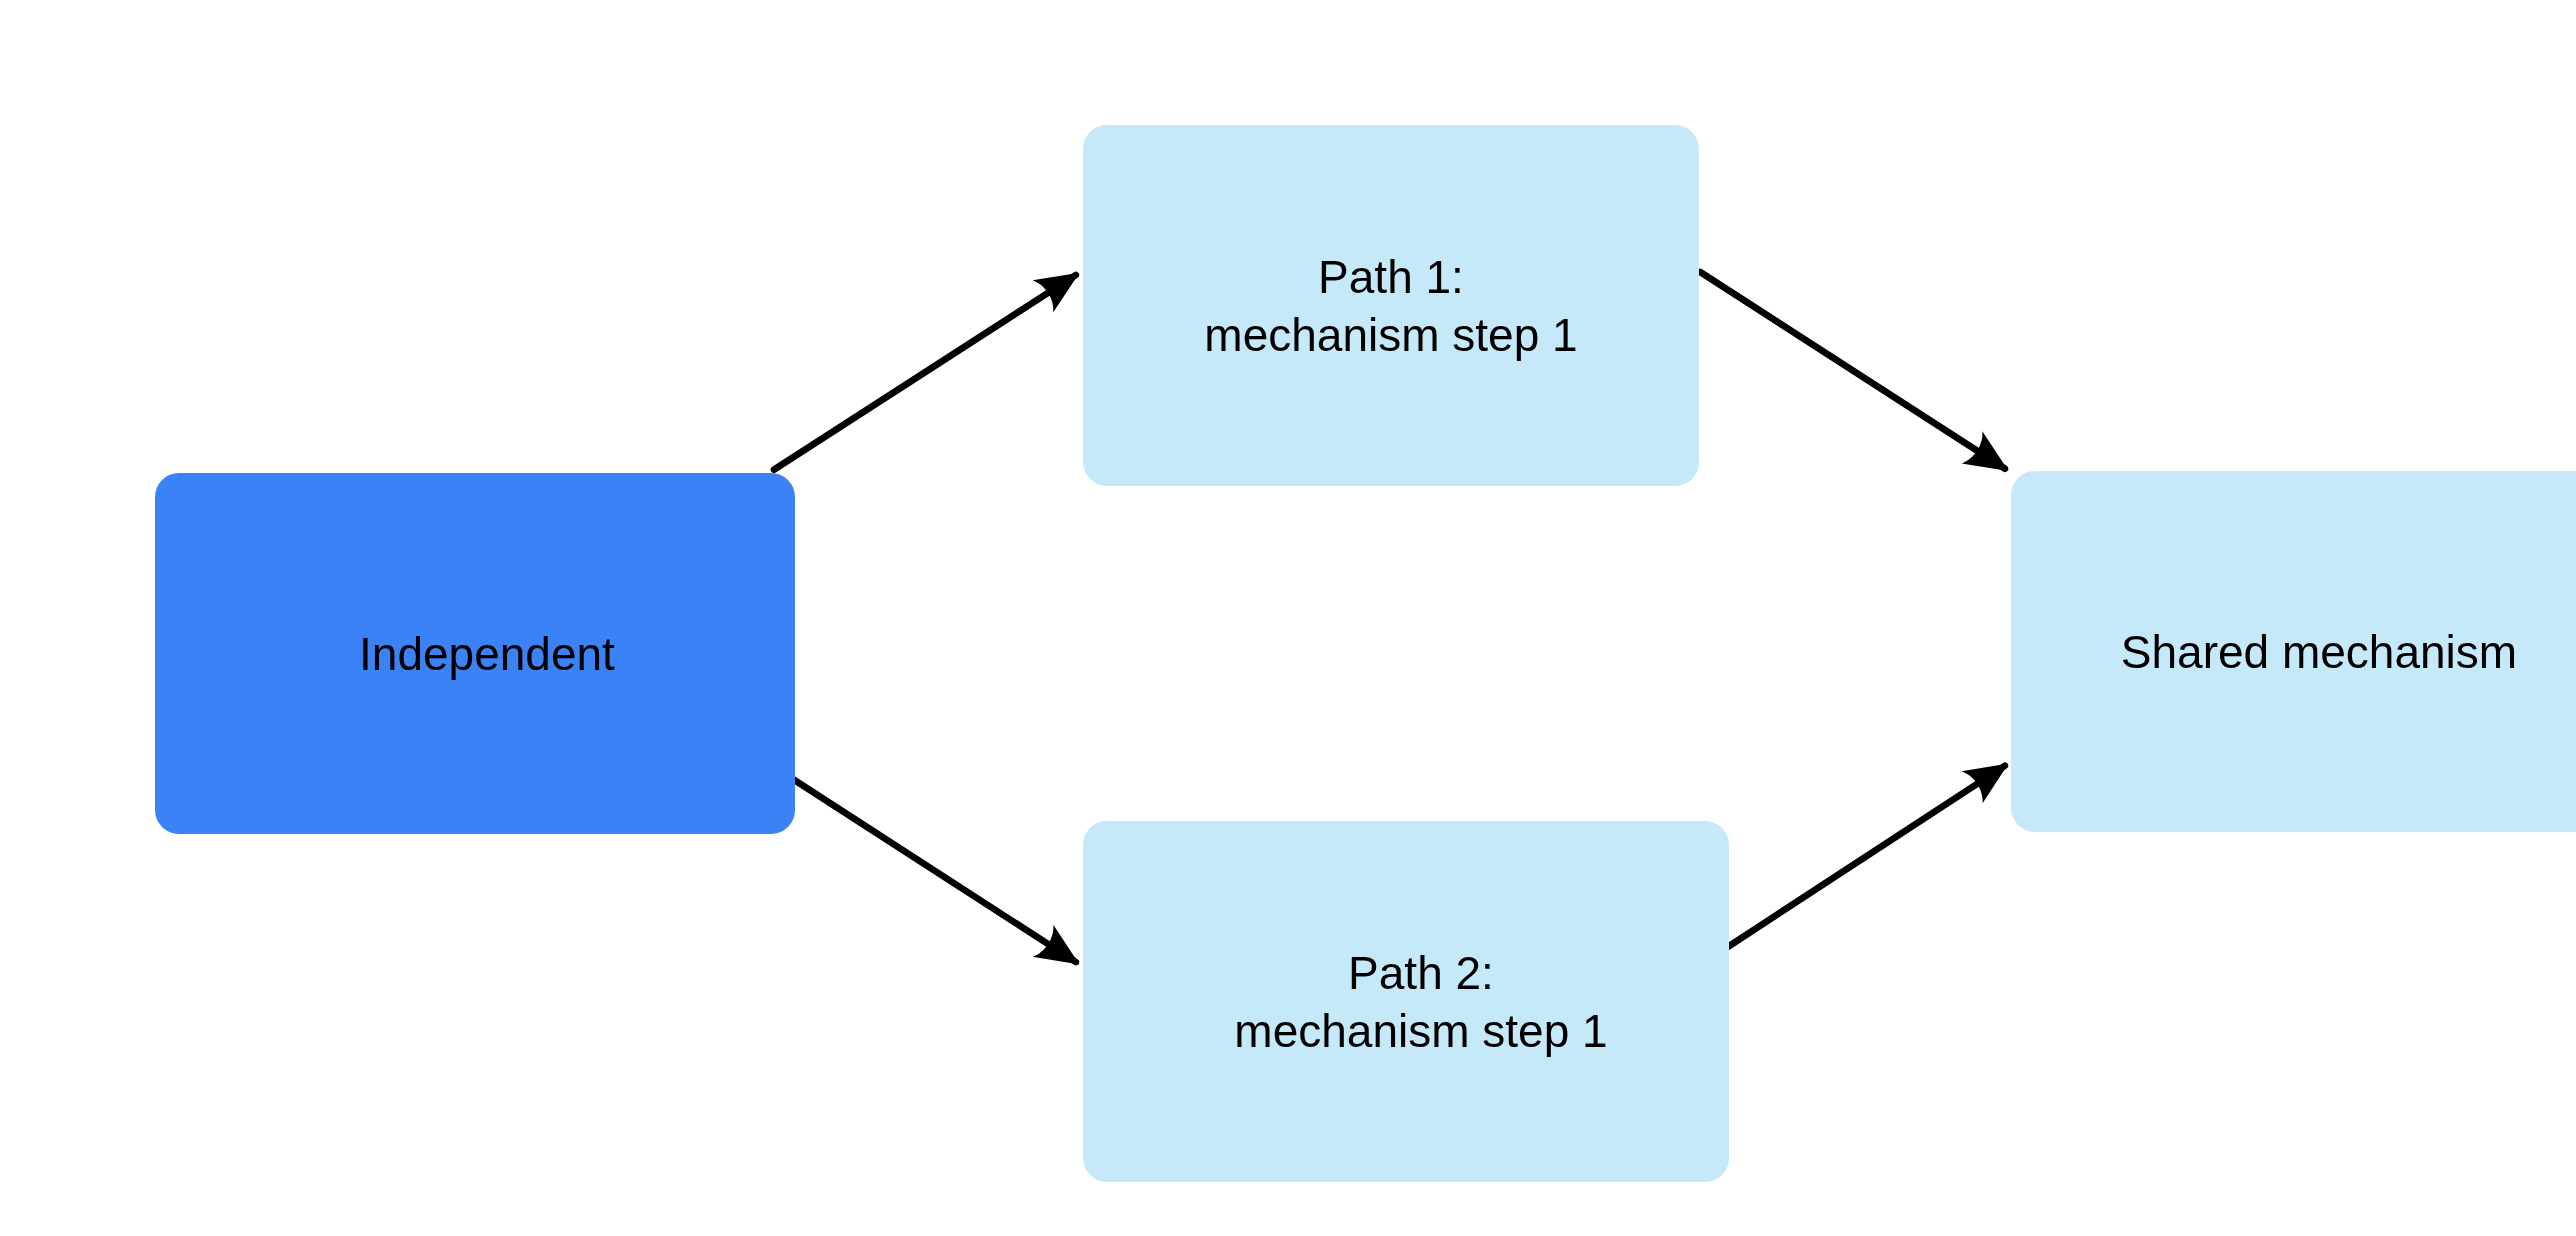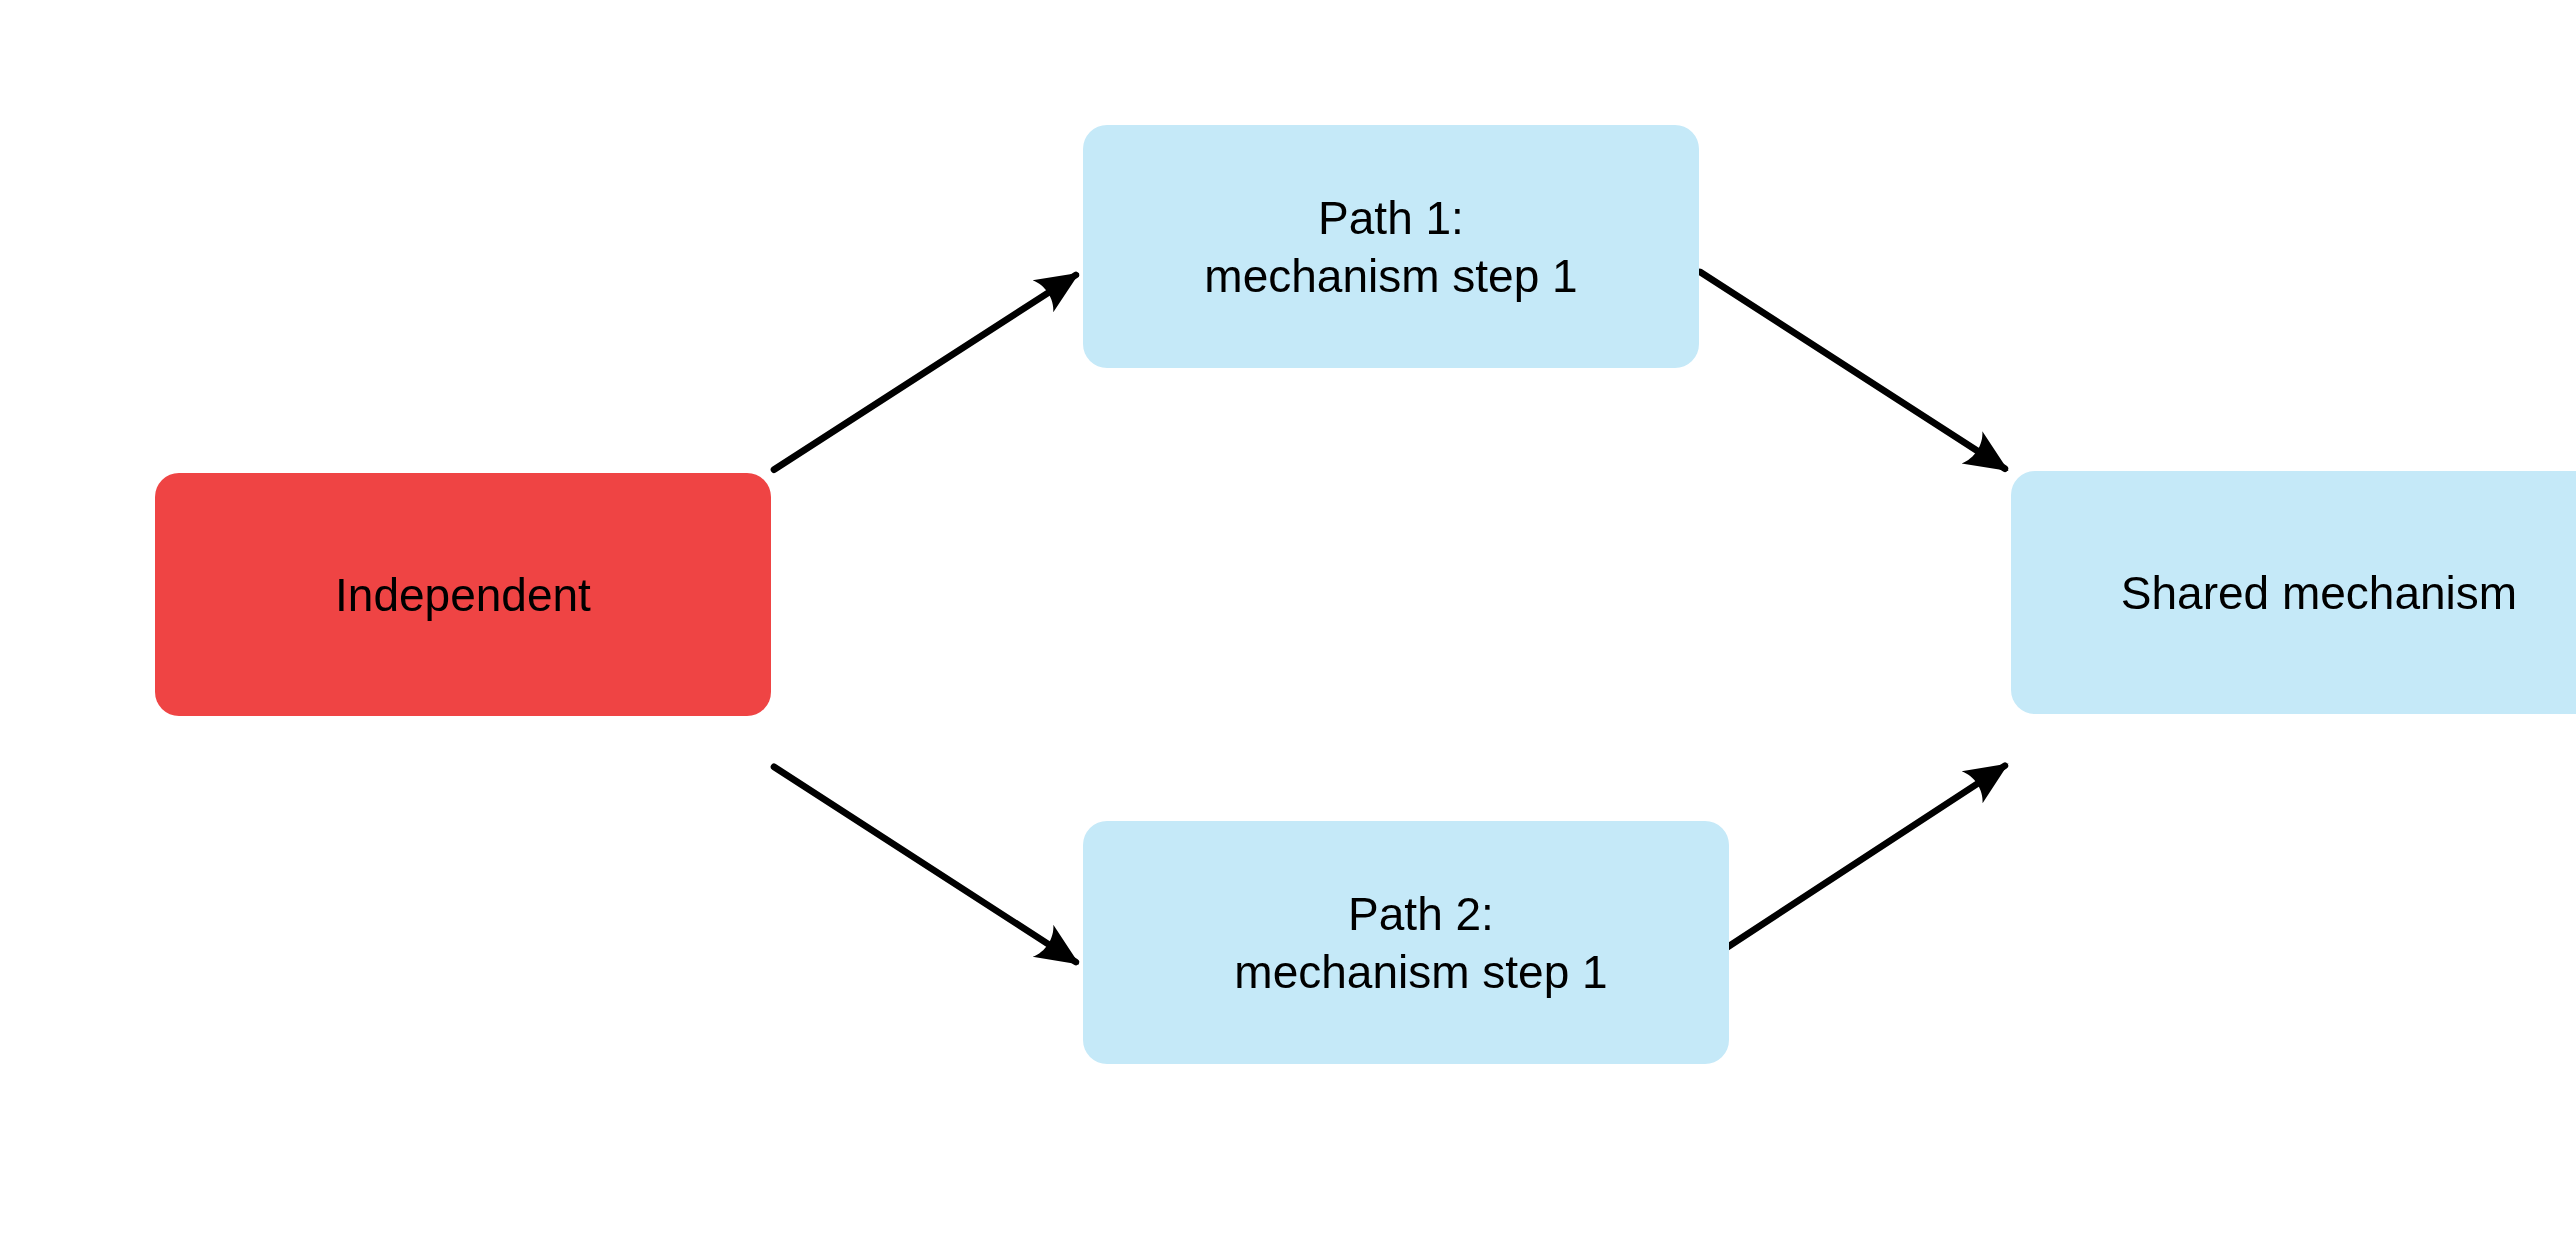--- a/index.html
+++ b/index.html
@@ -19,21 +19,21 @@
   }
   .edge-line {
     fill: none;
     stroke: #000000;
     stroke-width: 13;
     stroke-linecap: round;
   }
   .node {
     position: absolute;
     width: 616px;
-    height: 243px;
+    height: 361px;
     border-radius: 24px;
     display: flex;
     align-items: center;
     justify-content: center;
     text-align: center;
     font-size: 46px;
     line-height: 58px;
     font-weight: 400;
     color: #000000;
   }
@@ -54,21 +54,21 @@
         <path d="M0,0.6 L10,5 L0,9.4 C1.9,6.9 1.9,3.1 0,0.6 Z" style="fill: rgb(0, 0, 0);"></path>
       </marker>
     </defs>
     <line class="edge-line" x1="1502" y1="912" x2="2088" y2="534" marker-end="url(#arrowhead)" style="stroke: rgb(0, 0, 0);"></line>
     <line class="edge-line" x1="1502" y1="1489" x2="2088" y2="1868" marker-end="url(#arrowhead)" style="stroke: rgb(0, 0, 0);"></line>
     <line class="edge-line" x1="3300" y1="528" x2="3892" y2="910" marker-end="url(#arrowhead)" style="stroke: rgb(0, 0, 0);"></line>
     <line class="edge-line" x1="3300" y1="1874" x2="3892" y2="1487" marker-end="url(#arrowhead)" style="stroke: rgb(0, 0, 0);"></line>
     <line class="edge-line" x1="5100" y1="1200" x2="5686" y2="1200" marker-end="url(#arrowhead)" style="stroke: rgb(0, 0, 0);"></line>
   </svg>
 
-  <div class="node pos-independent" style="background-color: #ef4444;">
+  <div class="node pos-independent" style="background-color: #3b82f6; padding-left: 24px;">
     <div class="node-label">
       <span class="node-line">Independent</span>
     </div>
   </div>
 
   <div class="node pos-path1" style="background-color: rgb(197, 233, 248);">
     <div class="node-label">
       <span class="node-line">Path 1:</span>
       <span class="node-line">mechanism step 1</span>
     </div>

